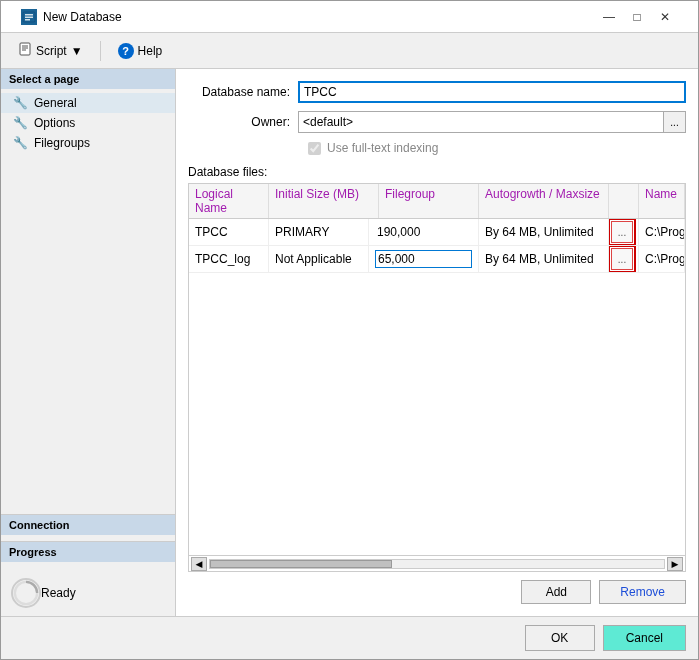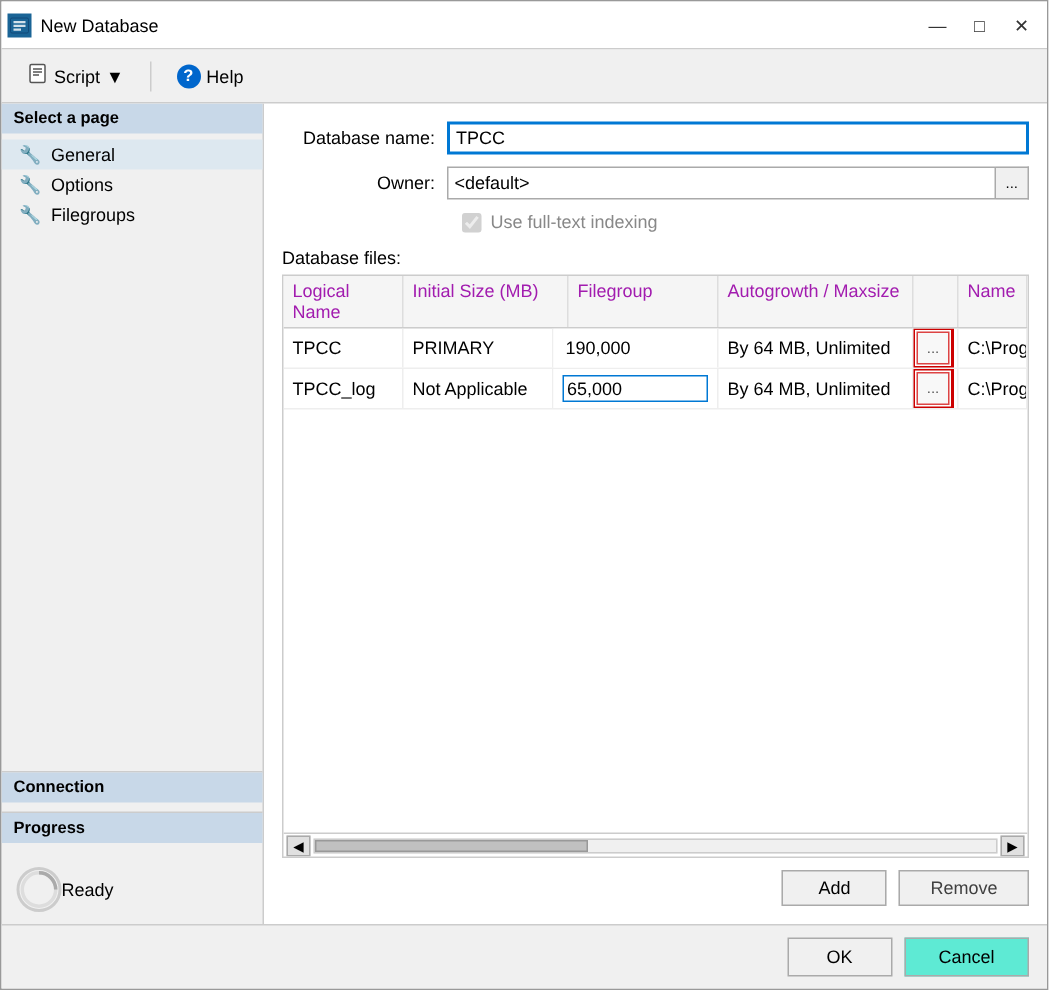--- a/index.html
+++ b/index.html
@@ -1,20 +1,20 @@
 <!DOCTYPE html>
 <html><head>
   <meta charset="utf-8">
   <style>
     * { box-sizing: border-box; margin: 0; padding: 0; font-family: 'Segoe UI', Tahoma, Geneva, Verdana, sans-serif; font-size: 12px; }
     body { background: #f0f0f0; width: 699px; height: 660px; overflow: hidden; }
     
     .window { width: 699px; height: 660px; background: #f0f0f0; border: 1px solid #999; display: flex; flex-direction: column; }
     
-    .title-bar { background: #fff; height: 32px; display: flex; align-items: center; padding: 0 4px; border-bottom: 1px solid #ccc; flex-shrink: 0; }
+    .title-bar { background: #fff; height: 32px; display: flex; align-items: center; padding: 0 20px; border-bottom: 1px solid #ccc; flex-shrink: 0; }
     .title-bar-icon { width: 16px; height: 16px; margin-right: 6px; background: #1a6496; display: flex; align-items: center; justify-content: center; color: white; font-size: 10px; font-weight: bold; }
     .title-bar-text { flex: 1; font-size: 12px; color: #000; }
     .title-bar-controls { display: flex; gap: 2px; }
     .title-btn { width: 26px; height: 22px; border: none; background: transparent; cursor: pointer; display: flex; align-items: center; justify-content: center; font-size: 12px; color: #333; }
     
     .toolbar { background: #f0f0f0; height: 36px; display: flex; align-items: center; padding: 0 8px; border-bottom: 1px solid #ccc; flex-shrink: 0; gap: 4px; }
     .toolbar-btn { display: flex; align-items: center; gap: 4px; padding: 3px 8px; border: 1px solid transparent; background: transparent; cursor: pointer; font-size: 12px; }
     .toolbar-separator { width: 1px; height: 20px; background: #ccc; margin: 0 4px; }
     
     .main-content { display: flex; flex: 1; overflow: hidden; }
@@ -213,21 +213,21 @@
           <div class="scroll-arrow">◀</div>
           <div class="scroll-track">
             <div class="scroll-thumb"></div>
           </div>
           <div class="scroll-arrow">▶</div>
         </div>
       </div>
 
       <div style="display:flex; justify-content:flex-end; gap:8px; margin-top:8px;">
         <button class="btn">Add</button>
-        <button class="btn" style="color:#404040;">Remove</button>
+        <button class="btn" style="color:#1d4ed8;">Remove</button>
       </div>
     </div>
   </div>
 
   <div class="dialog-footer">
     <button class="footer-btn ok">OK</button>
     <button class="footer-btn">Cancel</button>
   </div>
 </div>
 

